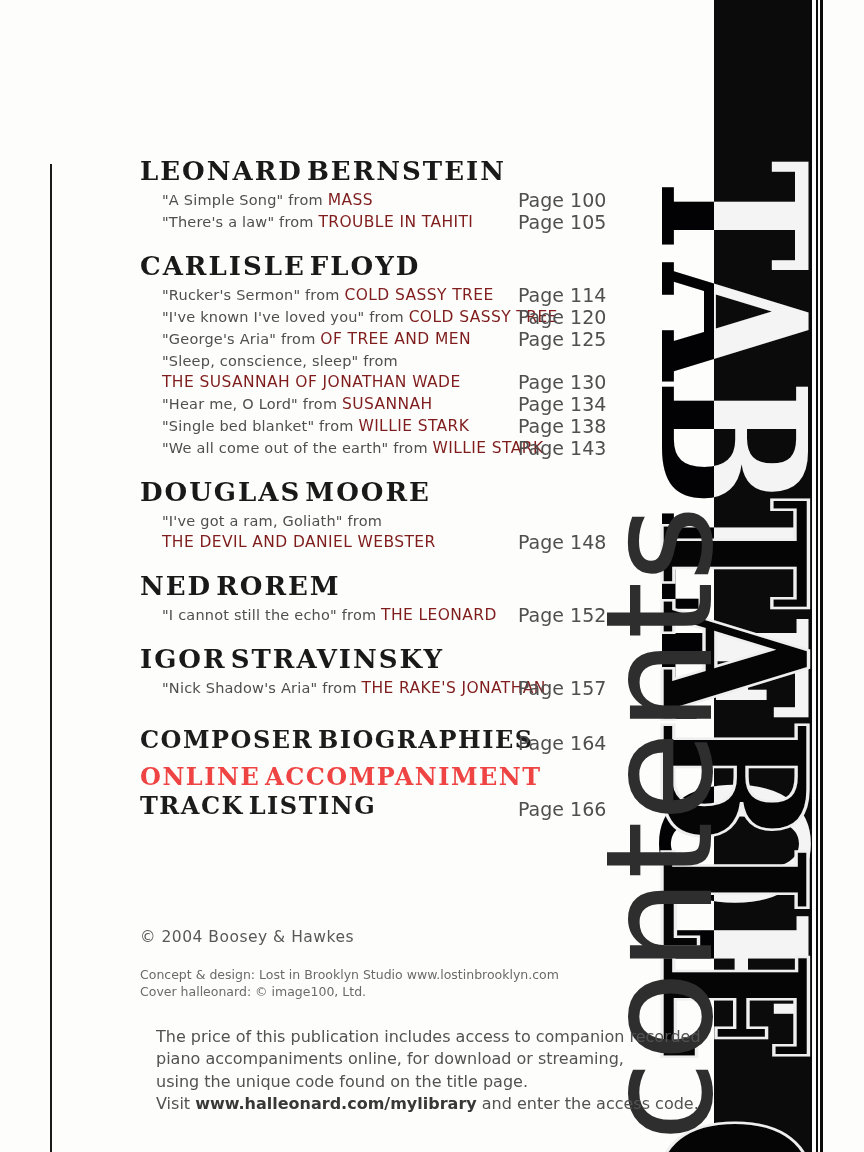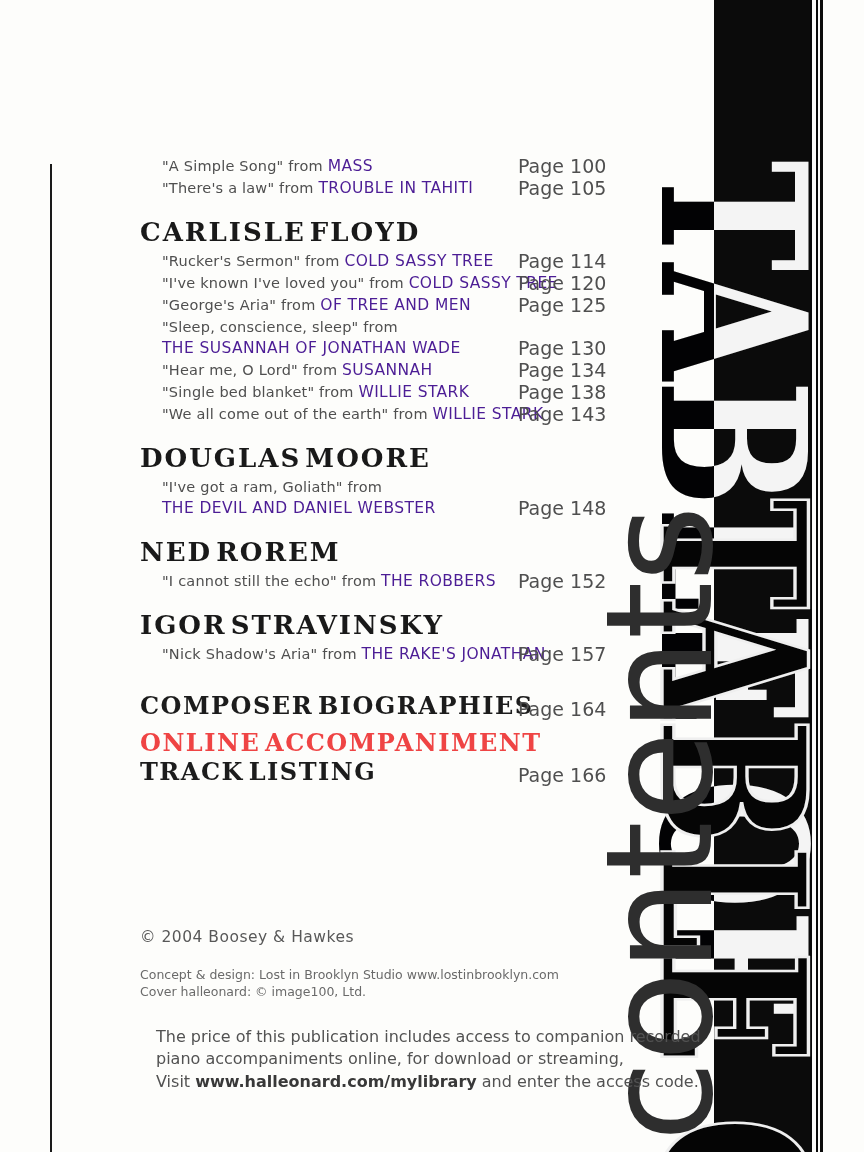--- a/index.html
+++ b/index.html
@@ -50,21 +50,21 @@
   .toc{position:absolute;left:140px;top:156px;width:448px;}
   .section{margin-bottom:18px;}
   .composer{
     font-family:"DejaVu Serif",serif;font-weight:700;
     font-size:26px;line-height:30px;letter-spacing:2px;word-spacing:-7px;
     color:#191919;margin-bottom:4px;white-space:nowrap;
   }
   .entry{display:flex;align-items:flex-end;padding-left:22px;margin-bottom:1px;}
   .entry .t{flex:1;min-width:0;}
   .tl{white-space:nowrap;font-size:14.5px;line-height:21px;letter-spacing:0.2px;color:#4f4f4f;}
-  .tl .caps{font-size:15.5px;letter-spacing:0.4px;color:#4c1d95;}
+  .tl .caps{font-size:15.5px;letter-spacing:0.4px;color:#7f1d1d;}
   .pg{width:70px;font-size:19px;line-height:21px;color:#4f4f4f;white-space:nowrap;}
   
   .extra{padding-left:0;margin-top:8px;}
   .extra.first{margin-top:26px;}
   .extra .hline{
     font-family:"DejaVu Serif",serif;font-weight:700;
     font-size:24px;line-height:29px;letter-spacing:1.5px;word-spacing:-5px;
     color:#1c1c1c;white-space:nowrap;
   }
   .extra .hline.muted{color:#ef4444;}
@@ -82,20 +82,21 @@
 <div class="hairline-a"></div>
 <div class="hairline-b"></div>
 <div class="tableof white">TABLE OF</div>
 <div class="tableof outline">TABLE OF</div>
 <div class="contents-word">contents</div>
 
 <div class="left-rule"></div>
 
 <div class="toc">
     <div class="section">
+      <div class="composer">LEONARD BERNSTEIN</div>
       <div class="entry">
         <div class="t">
           <div class="tl"><span class="q">"A Simple Song" from </span><span class="caps">MASS</span></div>
         </div>
         <div class="pg">Page 100</div>
       </div>
       <div class="entry">
         <div class="t">
           <div class="tl"><span class="q">"There's a law" from </span><span class="caps">TROUBLE IN TAHITI</span></div>
         </div>
@@ -155,21 +156,21 @@
           <div class="tl"><span class="q">"I've got a ram, Goliath" from</span></div>
           <div class="tl"><span class="caps">THE DEVIL AND DANIEL WEBSTER</span></div>
         </div>
         <div class="pg">Page 148</div>
       </div>
     </div>
     <div class="section">
       <div class="composer">NED ROREM</div>
       <div class="entry">
         <div class="t">
-          <div class="tl"><span class="q">"I cannot still the echo" from </span><span class="caps">THE ROBBERS</span></div>
+          <div class="tl"><span class="q">"I cannot still the echo" from </span><span class="caps">THE LEONARD</span></div>
         </div>
         <div class="pg">Page 152</div>
       </div>
     </div>
     <div class="section">
       <div class="composer">IGOR STRAVINSKY</div>
       <div class="entry">
         <div class="t">
           <div class="tl"><span class="q">"Nick Shadow's Aria" from </span><span class="caps">THE RAKE'S JONATHAN</span></div>
         </div>
@@ -192,14 +193,15 @@
   </div>
 
 <div class="copyright">© 2004 Boosey &amp; Hawkes</div>
 <div class="credits">
   <div class="line">Concept &amp; design: Lost in Brooklyn Studio  www.lostinbrooklyn.com</div>
   <div class="line">Cover halleonard: © image100, Ltd.</div>
 </div>
 <div class="fine">
   <div class="line">The price of this publication includes access to companion recorded</div>
   <div class="line">piano accompaniments online, for download or streaming,</div>
+  <div class="line">using the unique code found on the title page.</div>
   <div class="line"><span>Visit </span><b>www.halleonard.com/mylibrary</b><span> and enter the access code.</span></div>
 </div>
 
 </body></html>

